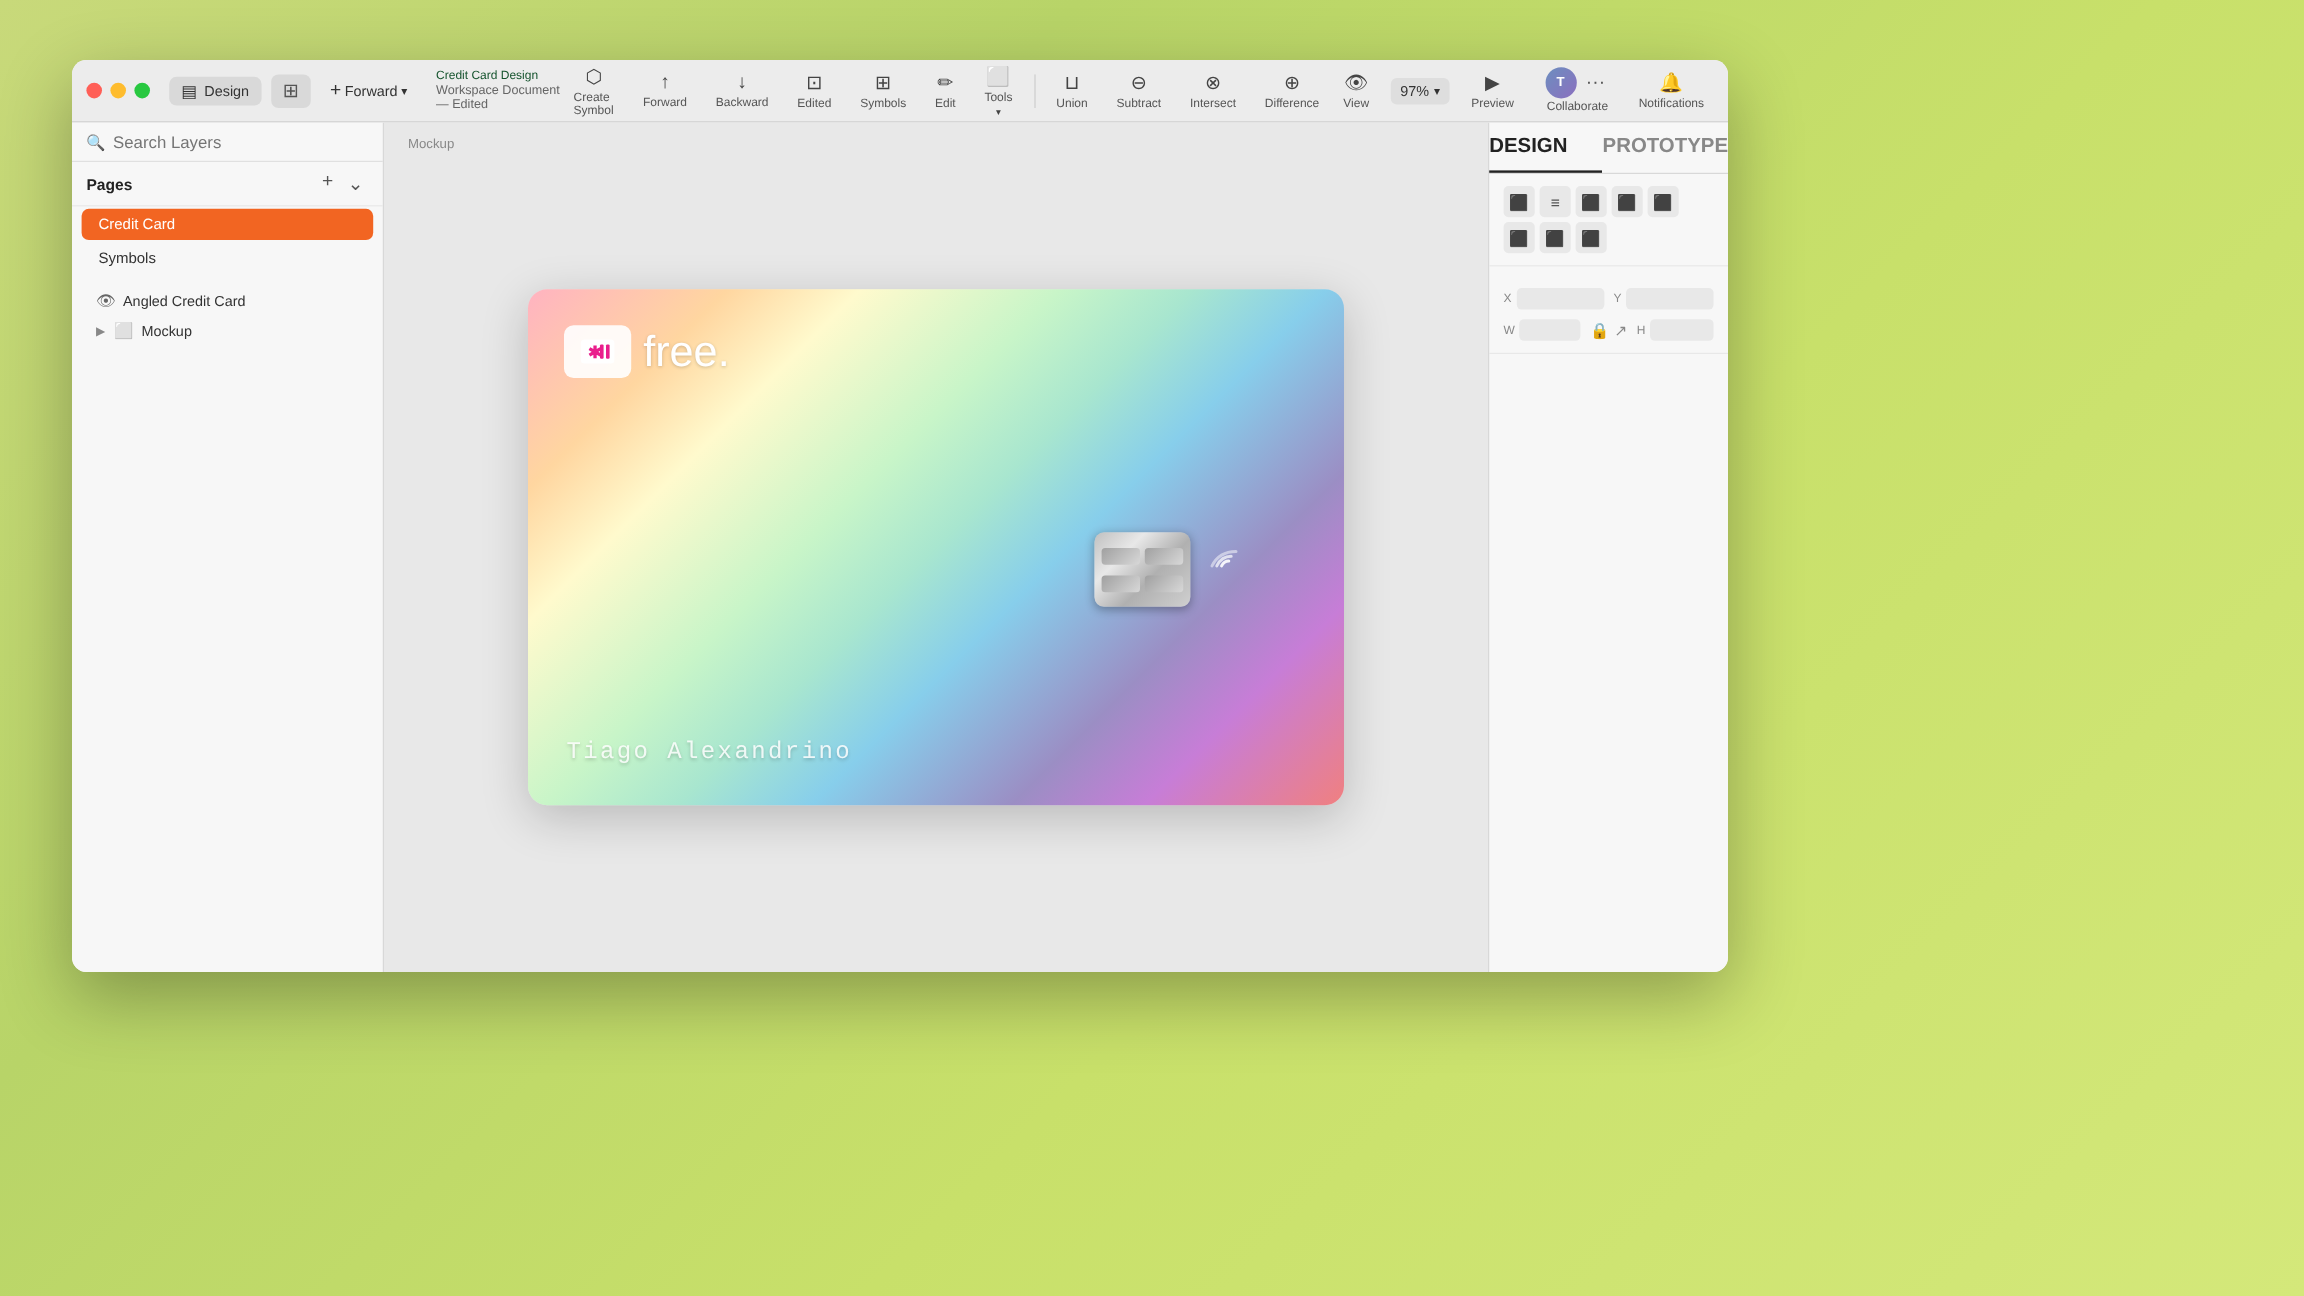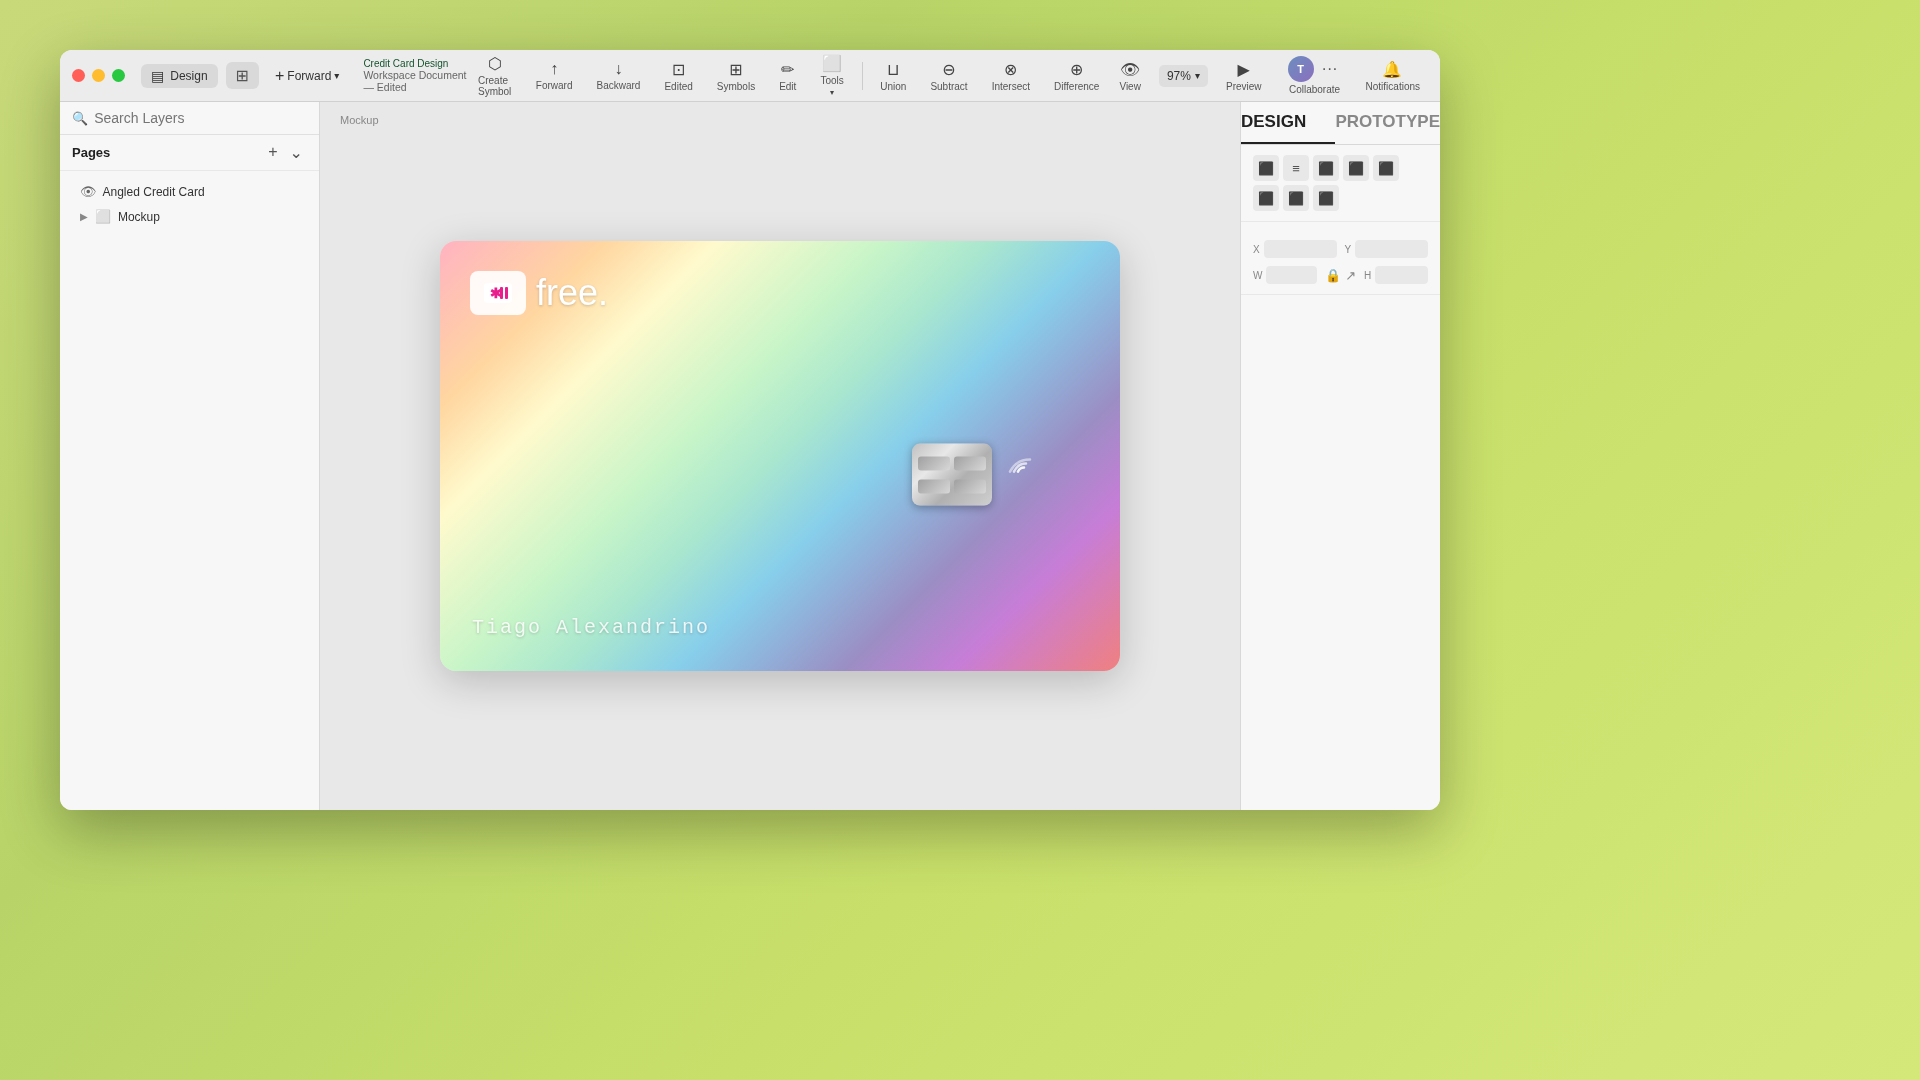--- a/index.html
+++ b/index.html
@@ -680,20 +680,28 @@
       </div>
 
       <div class="pages-section">
         <span class="pages-label">Pages</span>
         <div class="pages-actions">
           <span class="page-action-btn">+</span>
           <span class="page-action-btn">⌄</span>
         </div>
       </div>
 
+      <div>
+        <div class="page-item active">
+          <span>Credit Card</span>
+        </div>
+        <div class="page-item">
+          <span>Symbols</span>
+        </div>
+      </div>
 
       <div class="layers-section">
         <div class="layer-item">
           <span class="layer-icon">👁</span>
           <span>Angled Credit Card</span>
         </div>
         <div class="layer-item">
           <span class="layer-expand">▶</span>
           <span class="layer-icon">⬜</span>
           <span>Mockup</span>

